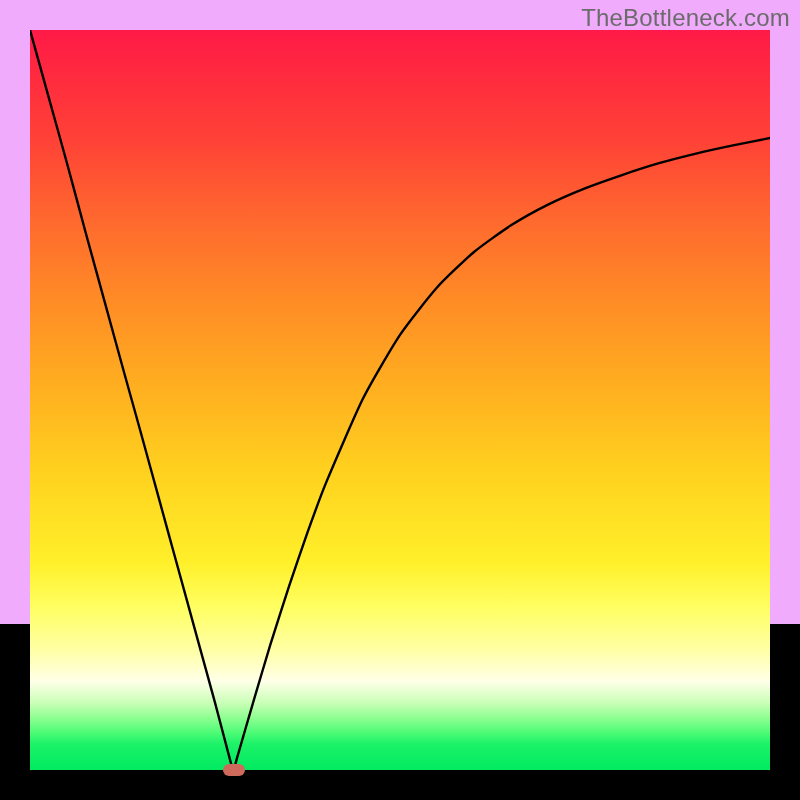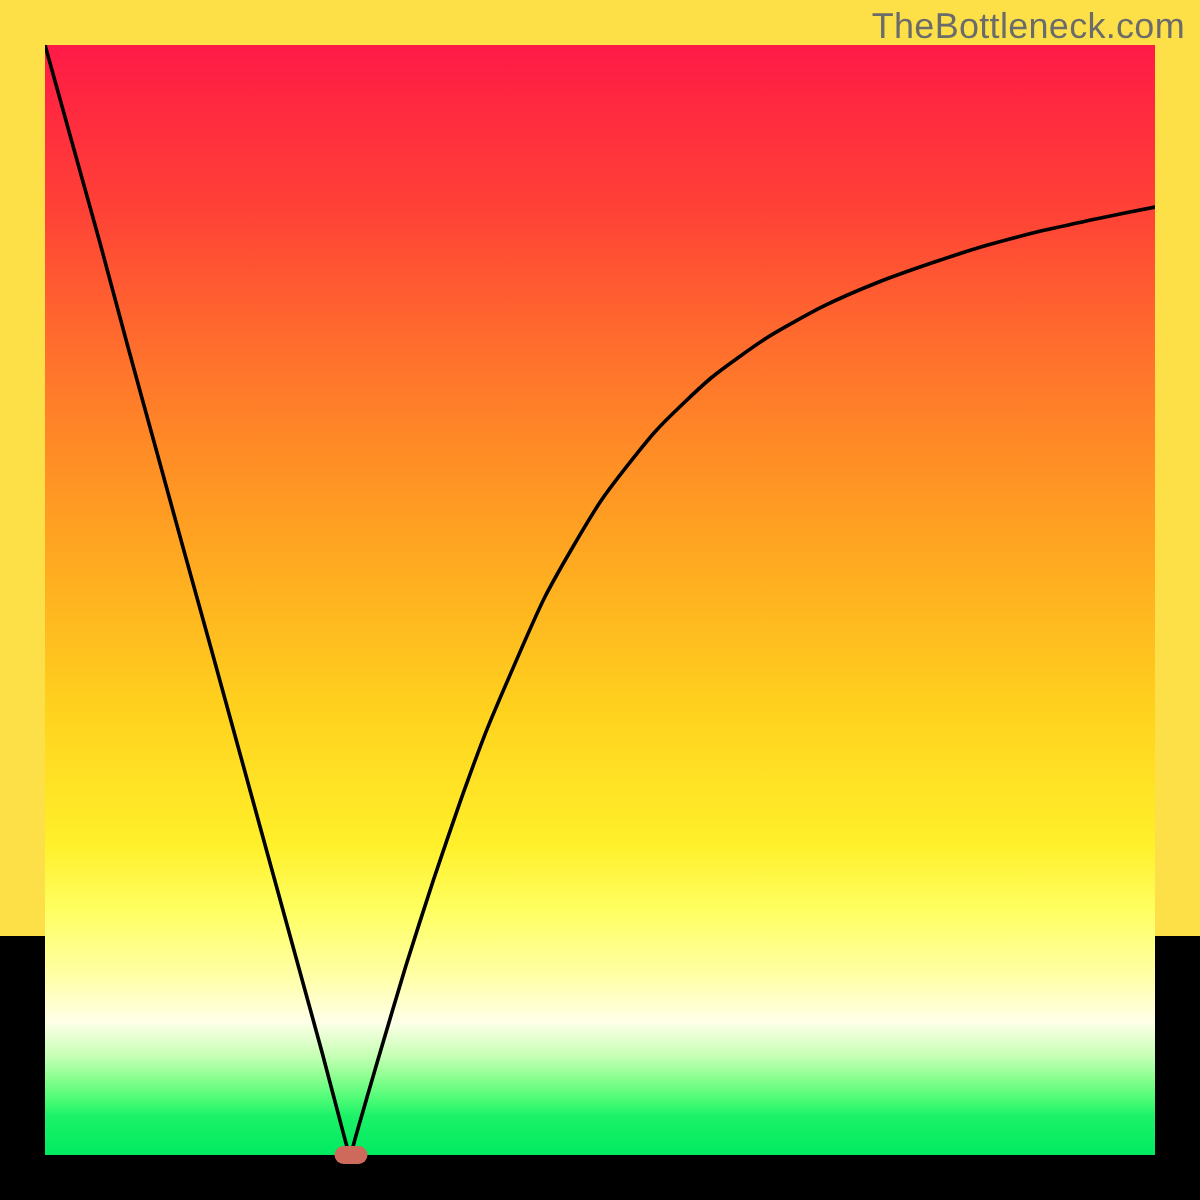--- a/index.html
+++ b/index.html
@@ -10,21 +10,21 @@
     background: #000;
     overflow: hidden;
     font-family: Arial, Helvetica, sans-serif;
   }
   .frame {
     position: absolute;
     left: 0;
     top: 0;
     width: 800px;
     height: 624px;
-    background: #fde047;
+    background: #f0abfc;
   }
   .plot {
     position: absolute;
     left: 30px;
     top: 30px;
     width: 740px;
     height: 740px;
     background: linear-gradient(to bottom,
       #ff1a47 0%,
       #ff2a3f 6%,

